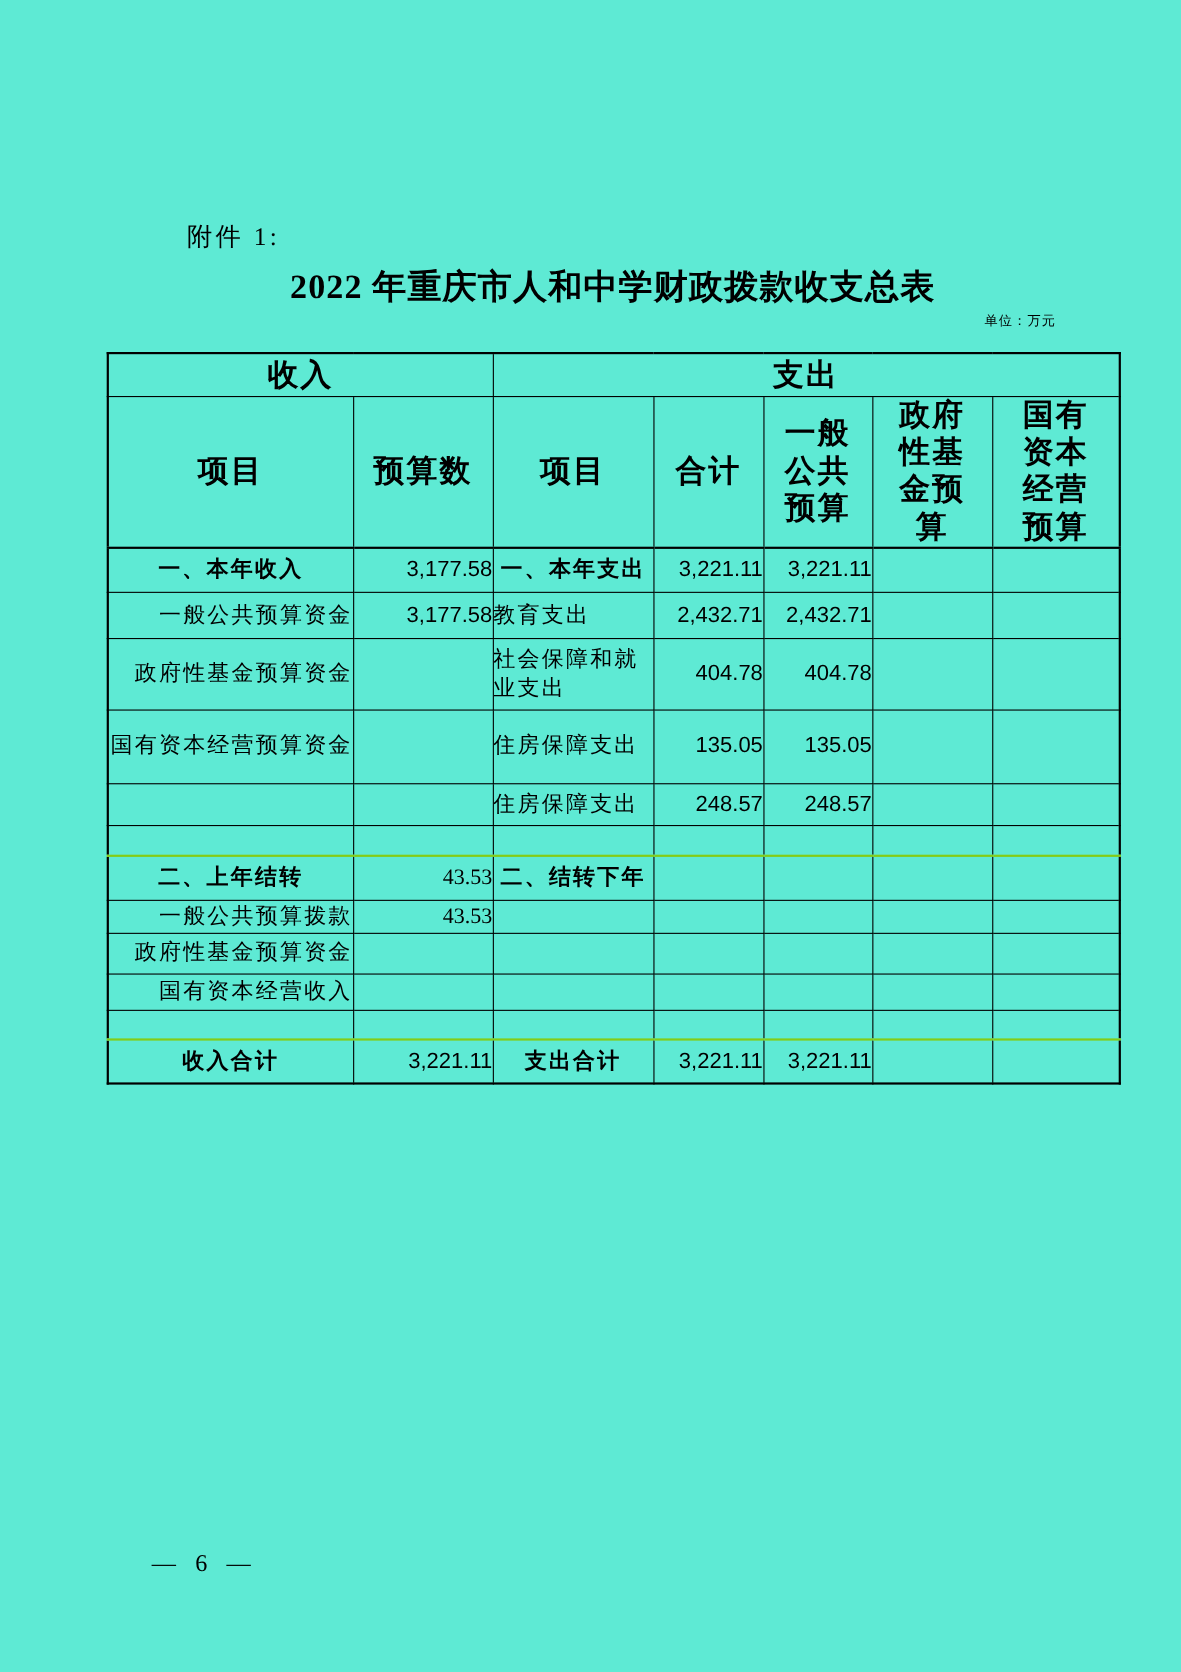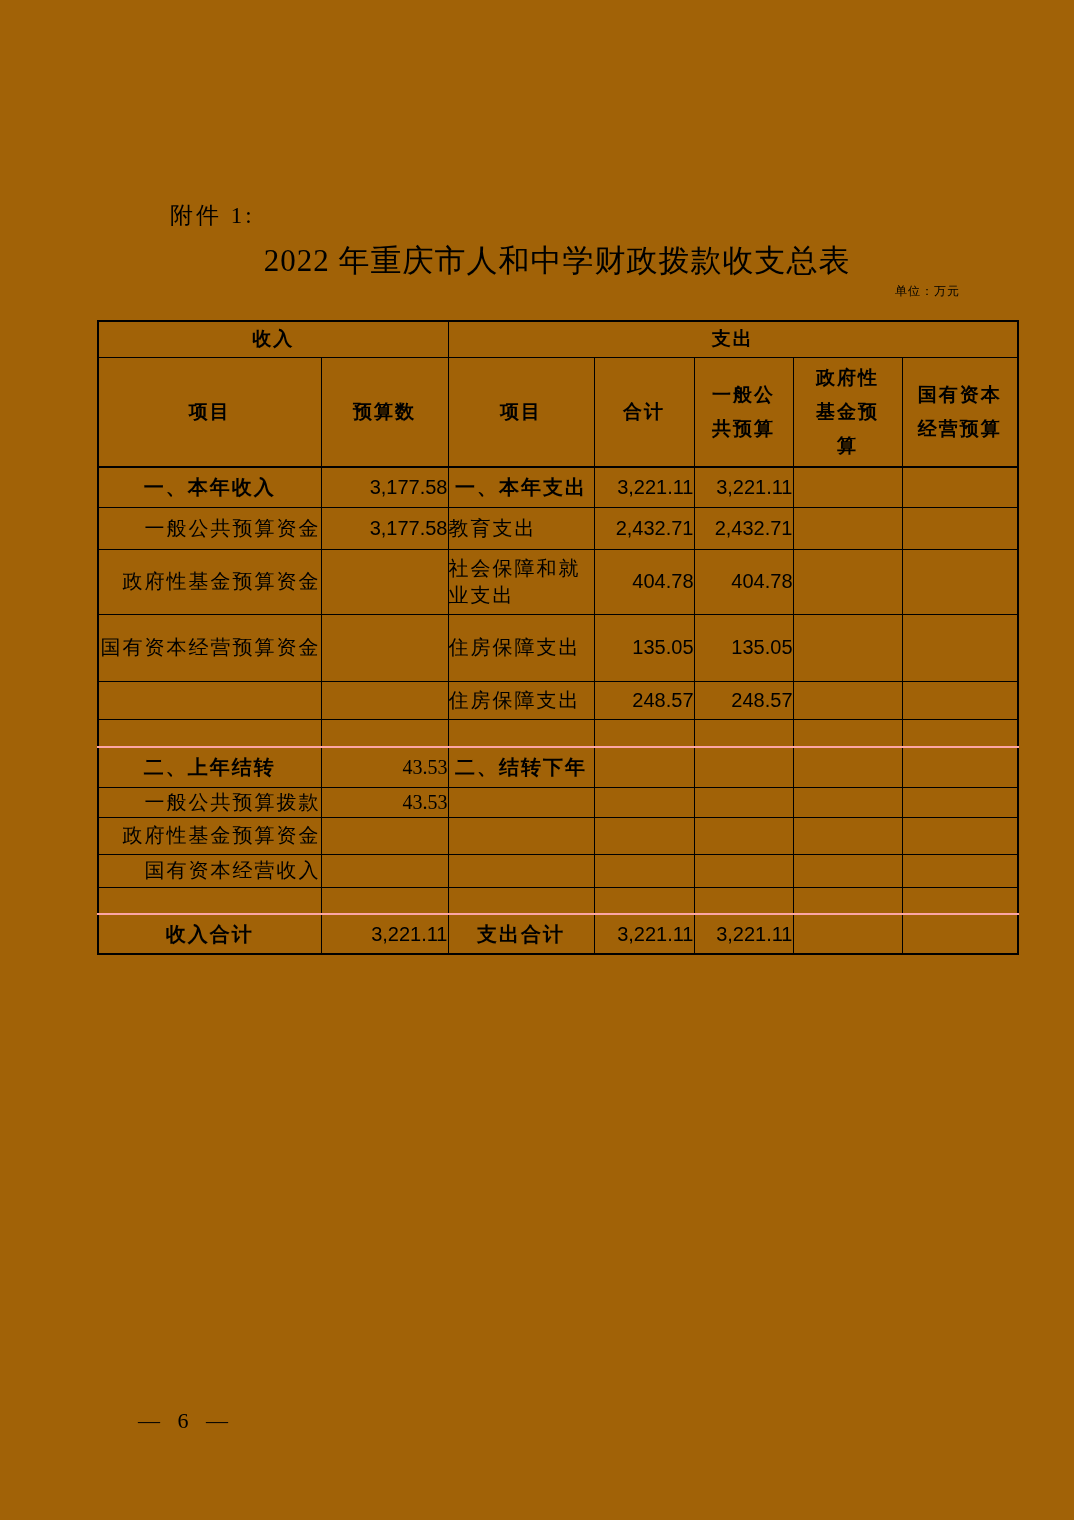--- a/index.html
+++ b/index.html
@@ -4,40 +4,40 @@
 <style>
   html, body {
     margin: 0;
     padding: 0;
     background: #ffffff;
   }
   .page {
     position: relative;
     width: 1074px;
     height: 1520px;
-    background: #a16207;
+    background: #5eead4;
     color: #000000;
     font-family: "Liberation Serif", serif;
     overflow: hidden;
   }
   .attachment {
     position: absolute;
     left: 170px;
     top: 200px;
     font-size: 23px;
     letter-spacing: 3px;
   }
   .doc-title {
     position: absolute;
     left: 97px;
     top: 240px;
     width: 920px;
     text-align: center;
     font-size: 31px;
-    font-weight: normal;
+    font-weight: bold;
     letter-spacing: 1px;
     white-space: nowrap;
   }
   .unit-note {
     position: absolute;
     right: 114px;
     top: 283px;
     font-size: 12px;
     letter-spacing: 1px;
   }
@@ -54,21 +54,21 @@
     border: 1px solid #000;
     padding: 0;
     font-size: 20px;
     vertical-align: middle;
     overflow: hidden;
   }
   
   tr.hdr1 td, tr.hdr2 td {
     font-weight: bold;
     text-align: center;
-    font-size: 19px;
+    font-size: 28px;
     letter-spacing: 2px;
   }
   tr.hdr2 td { border-bottom: 2px solid #000; line-height: 34px; }
   tr.hdr2 td.h-wrap { padding: 0 14px; }
   
   td.ci {
     text-align: right;
     padding-left: 10px;
     font-size: 21px;
     letter-spacing: 2px;
@@ -94,21 +94,21 @@
     font-family: Liberation Serif, serif;
     font-size: 20px;
   }
   td.amt4 { padding-right: 10px; }
   tr.row-section td.ci, tr.row-section td.ei,
   tr.row-total td.ci, tr.row-total td.ei {
     text-align: center;
     padding-left: 0;
     font-weight: bold;
   }
-  tr.thick-top td { border-top: 2px solid #fca5a5; }
+  tr.thick-top td { border-top: 2px solid #84cc16; }
   .page-number {
     position: absolute;
     left: 138px;
     top: 1408px;
     font-size: 22px;
     letter-spacing: 2px;
     word-spacing: 8px;
   }
 </style>
 </head>

